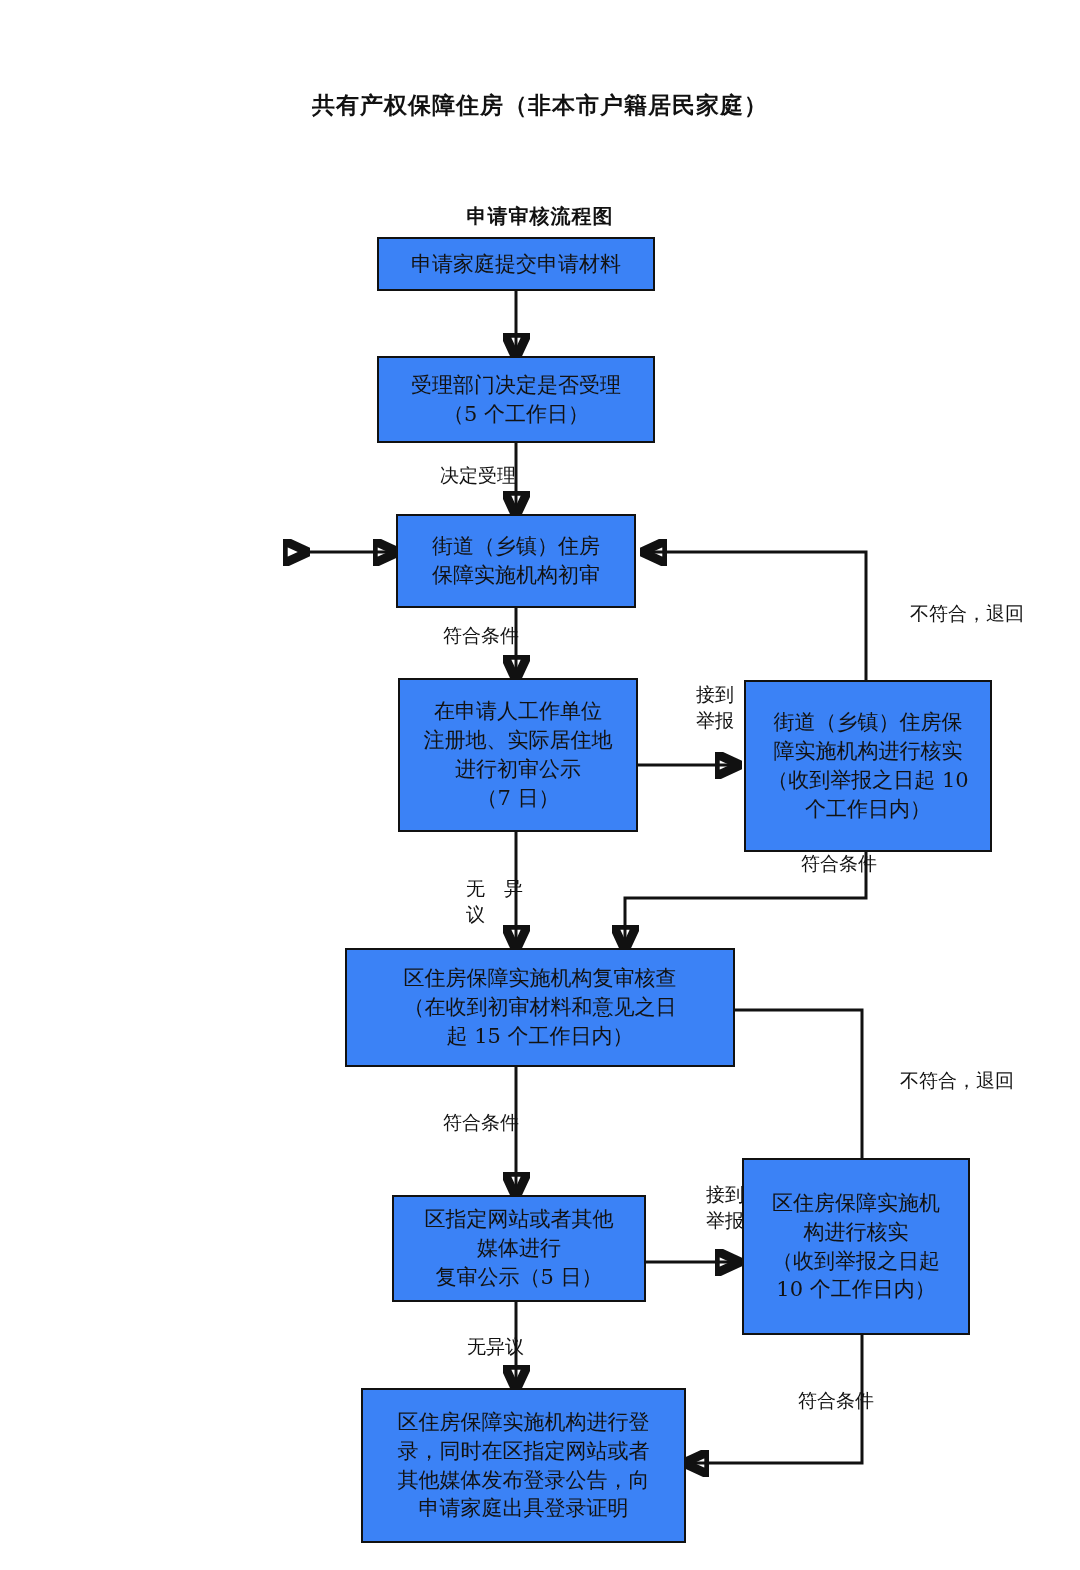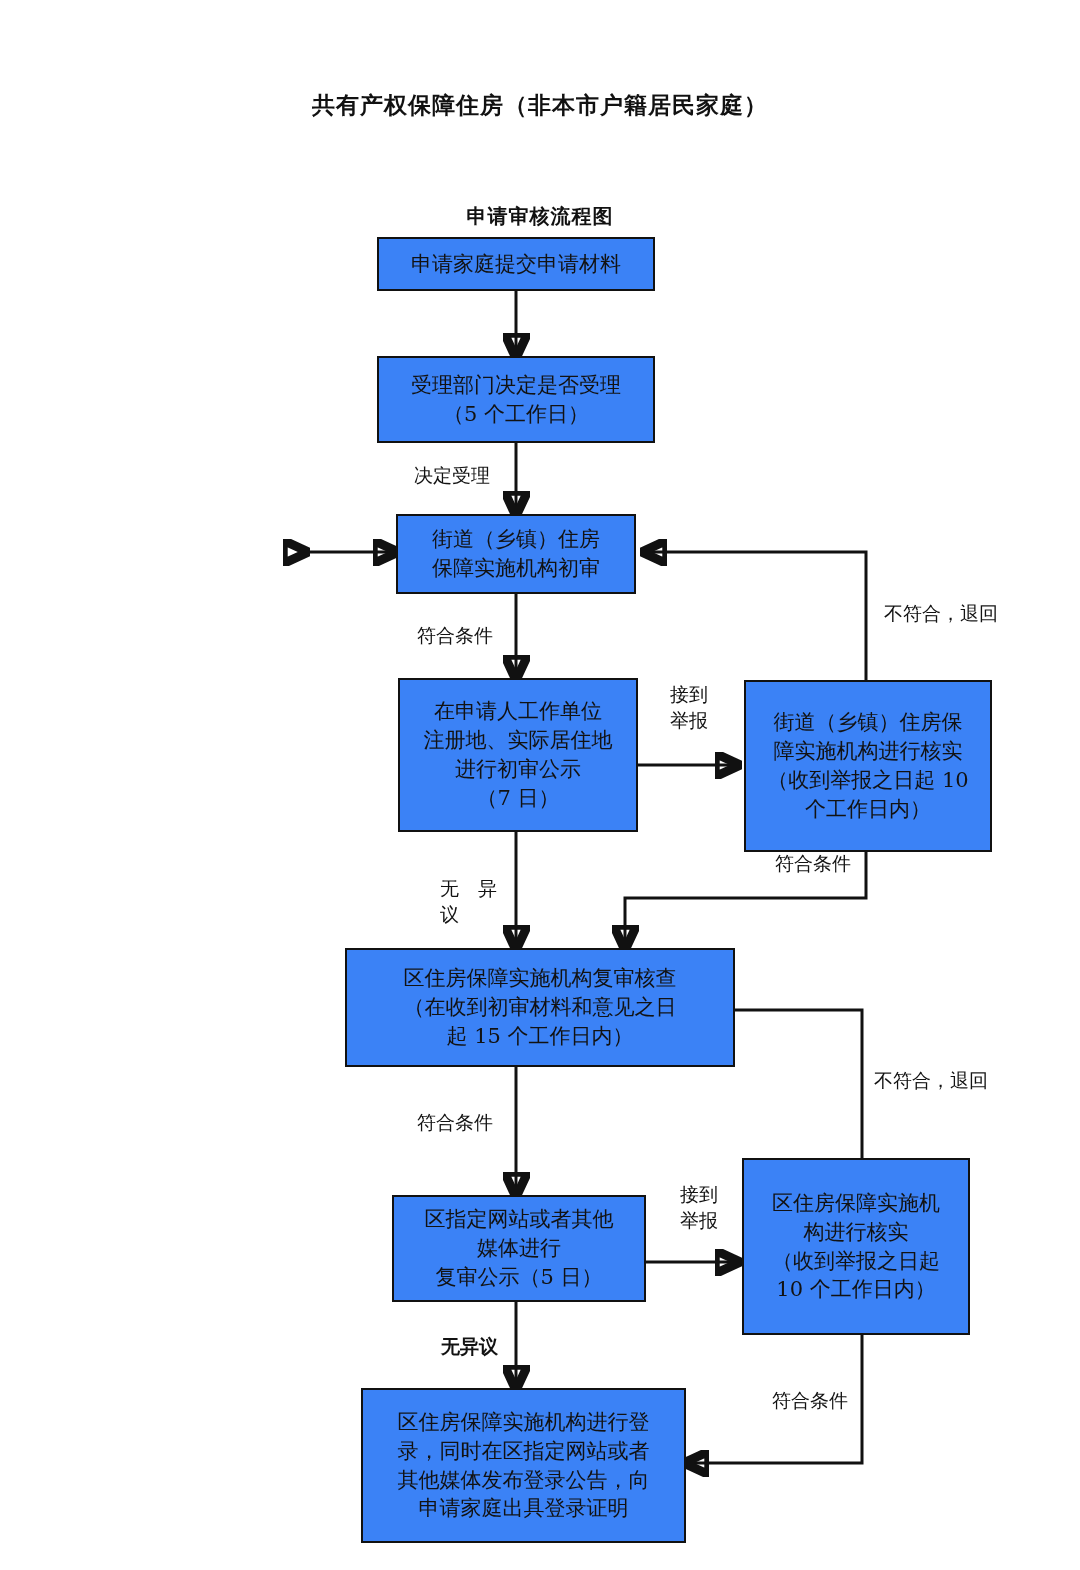--- a/index.html
+++ b/index.html
@@ -30,20 +30,21 @@
     text-align:center;line-height:1.38;font-size:21px;color:#121212;
     padding:8px 6px;
   }
   .node .ln{display:block;white-space:nowrap;}
   .node.left-al{align-items:flex-start;text-align:left;padding-left:16px;}
   .node.left-al .ln{line-height:1.5;}
 
   .edgelabel{
     position:absolute;font-size:19px;color:#121212;white-space:nowrap;
     line-height:1.35;
+    margin-left:26px;
   }
   .edgelabel.two{white-space:normal;text-align:center;}
 </style>
 </head>
 <body>
 
 <div id="stage">
 
   <div class="title l1">共有产权保障住房（非本市户籍居民家庭）</div>
   <div class="title l2">申请审核流程图</div>
@@ -85,21 +86,21 @@
   <div class="node" style="left:377px;top:237px;width:278px;height:54px;">
     <span class="ln">申请家庭提交申请材料</span>
   </div>
 
   <div class="node" style="left:377px;top:356px;width:278px;height:87px;">
     <span class="ln">受理部门决定是否受理</span>
     <span class="ln">（5 个工作日）</span>
   </div>
 
 
-  <div class="node" style="left:396px;top:514px;width:240px;height:80px;">
+  <div class="node" style="left:396px;top:514px;width:240px;height:94px;">
     <span class="ln">街道（乡镇）住房</span>
     <span class="ln">保障实施机构初审</span>
   </div>
 
   <div class="node" style="left:398px;top:678px;width:240px;height:154px;">
     <span class="ln">在申请人工作单位</span>
     <span class="ln">注册地、实际居住地</span>
     <span class="ln">进行初审公示</span>
     <span class="ln">（7 日）</span>
   </div>
@@ -157,17 +158,17 @@
 
   <div class="edgelabel" style="left:417px;top:1110px;">符合条件</div>
 
   <div class="edgelabel" style="left:874px;top:1068px;">不符合，退回</div>
 
   <div class="edgelabel two" style="left:676px;top:1182px;width:46px;">
     <span>接到</span><br>
     <span>举报</span>
   </div>
 
-  <div class="edgelabel" style="left:441px;top:1334px;font-weight:bold;">无异议</div>
+  <div class="edgelabel" style="left:441px;top:1334px;">无异议</div>
 
   <div class="edgelabel" style="left:772px;top:1388px;">符合条件</div>
 
 </div>
 
 </body></html>

